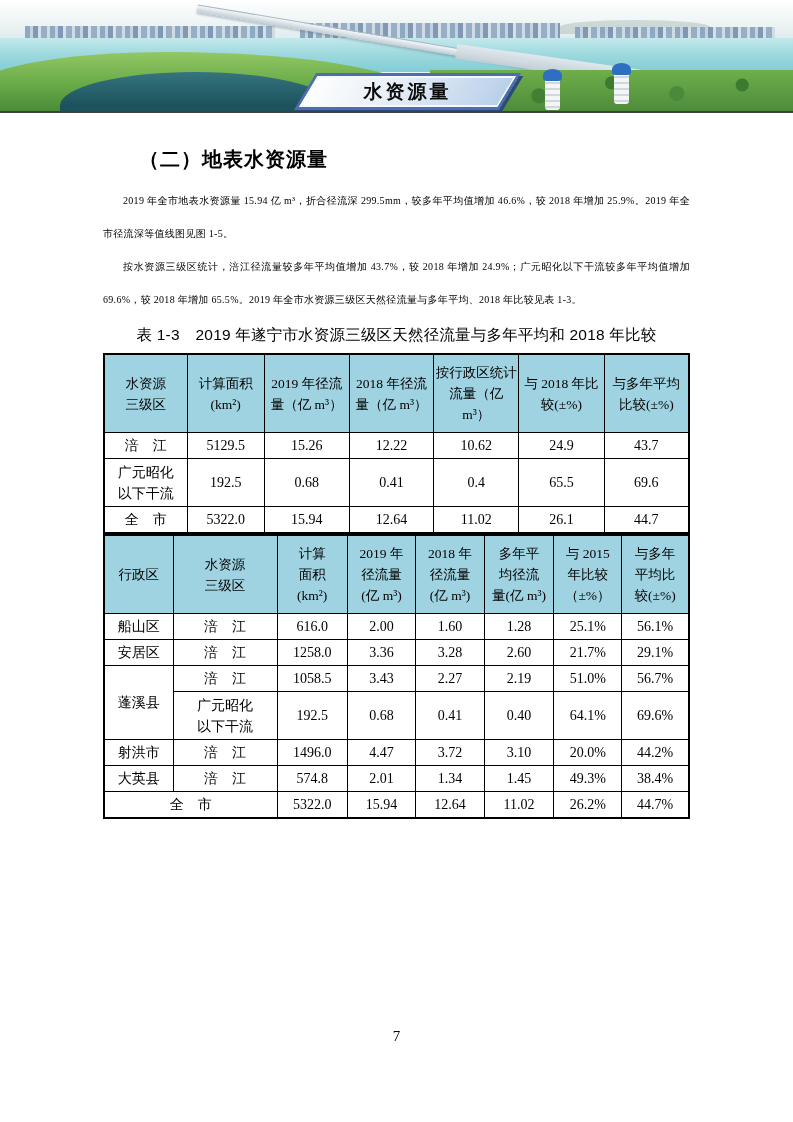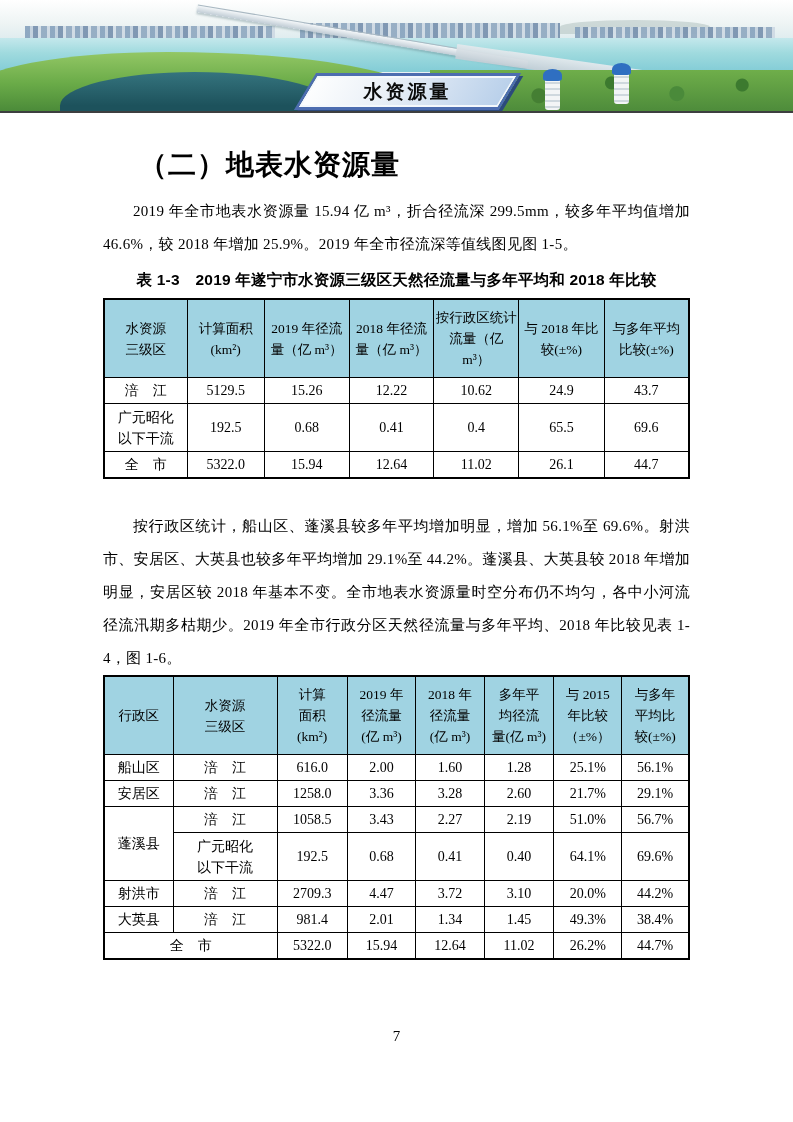--- a/index.html
+++ b/index.html
@@ -63,30 +63,30 @@
     box-shadow: 4px 3px 0 #2c4a7c, inset 0 0 0 2px #f4f8fc; z-index: 5; }
   .banner-label { position: absolute; left: 0; top: 0; width: 100%; height: 100%;
     transform: skewX(31deg); display: flex; align-items: center; justify-content: center;
     font-family: "Liberation Sans", "DejaVu Sans", sans-serif;
     font-weight: bold; font-size: 19px; letter-spacing: 3px; color: #0a0a0a; }
 
   
   .content { padding: 33px 103px 0 103px; }
   .section-title {
     font-family: Liberation Serif, serif;
-    font-weight: bold; font-size: 28px; letter-spacing: 1px;
+    font-weight: bold; font-size: 20px; letter-spacing: 1px;
     padding-left: 36px; margin-bottom: 11px;
   }
   p.body-text {
-    font-size: 15px; line-height: 33px; text-align: justify;
+    font-size: 10px; line-height: 33px; text-align: justify;
     text-indent: 2em; letter-spacing: .3px;
   }
   .table-caption {
     font-family: "Liberation Sans", "DejaVu Sans", sans-serif;
-    font-weight: bold; font-size: 15.5px; text-align: center;
+    font-weight: normal; font-size: 15.5px; text-align: center;
     margin-top: 9px; margin-bottom: 7px; letter-spacing: .2px;
   }
   .p3 { margin-top: 31px; }
   .cap2 { margin-top: 22px; }
 
   table { border-collapse: collapse; width: 100%; table-layout: fixed;
     border: 2px solid #000; }
   th, td { border: 1.5px solid #000; text-align: center; vertical-align: middle;
     white-space: pre-line; font-weight: normal; padding: 2px 1px; }
   thead th { background: #a0d3e2; font-size: 13.5px; line-height: 21px;
@@ -117,20 +117,21 @@
   <div class="banner">
     <div class="banner-label">水资源量</div>
   </div>
 </div>
 
 <div class="content">
 
   <div class="section-title">（二）地表水资源量</div>
 
   <p class="body-text">2019 年全市地表水资源量 15.94 亿 m³，折合径流深 299.5mm，较多年平均值增加 46.6%，较 2018 年增加 25.9%。2019 年全市径流深等值线图见图 1-5。</p>
+  <p class="body-text">按水资源三级区统计，涪江径流量较多年平均值增加 43.7%，较 2018 年增加 24.9%；广元昭化以下干流较多年平均值增加 69.6%，较 2018 年增加 65.5%。2019 年全市水资源三级区天然径流量与多年平均、2018 年比较见表 1-3。</p>
 
   <div class="table-caption">表 1-3　2019 年遂宁市水资源三级区天然径流量与多年平均和 2018 年比较</div>
 
   <table>
     <colgroup>
       <col style="width:14.2%">
         <col style="width:13.2%">
         <col style="width:14.5%">
       <col style="width:14.5%">
         <col style="width:14.5%">
@@ -180,21 +181,20 @@
         <td>5322.0</td>
         <td>15.94</td>
         <td>12.64</td>
         <td>11.02</td>
         <td>26.1</td>
         <td>44.7</td>
       </tr>
     </tbody>
   </table>
 
-  <p class="body-text p3">按行政区统计，船山区、蓬溪县较多年平均增加明显，增加 56.1%至 69.6%。射洪市、安居区、大英县也较多年平均增加 29.1%至 44.2%。蓬溪县、大英县较 2018 年增加明显，安居区较 2018 年基本不变。全市地表水资源量时空分布仍不均匀，各中小河流径流汛期多枯期少。2019 年全市行政分区天然径流量与多年平均、2018 年比较见表 1-4，图 1-6。</p>
 
 
   <table>
     <colgroup>
       <col style="width:11.8%">
         <col style="width:17.8%">
         <col style="width:12.0%">
       <col style="width:11.7%">
         <col style="width:11.7%">
         <col style="width:11.9%">
@@ -263,31 +263,31 @@
         <td>192.5</td>
         <td>0.68</td>
         <td>0.41</td>
         <td>0.40</td>
         <td>64.1%</td>
         <td>69.6%</td>
       </tr>
       <tr>
         <td>射洪市</td>
         <td>涪　江</td>
-        <td>2709.3</td>
+        <td>1496.0</td>
         <td>4.47</td>
         <td>3.72</td>
         <td>3.10</td>
         <td>20.0%</td>
         <td>44.2%</td>
       </tr>
       <tr>
         <td>大英县</td>
         <td>涪　江</td>
-        <td>981.4</td>
+        <td>574.8</td>
         <td>2.01</td>
         <td>1.34</td>
         <td>1.45</td>
         <td>49.3%</td>
         <td>38.4%</td>
       </tr>
       <tr>
         <td colspan="2">全　市</td>
         <td>5322.0</td>
         <td>15.94</td>

